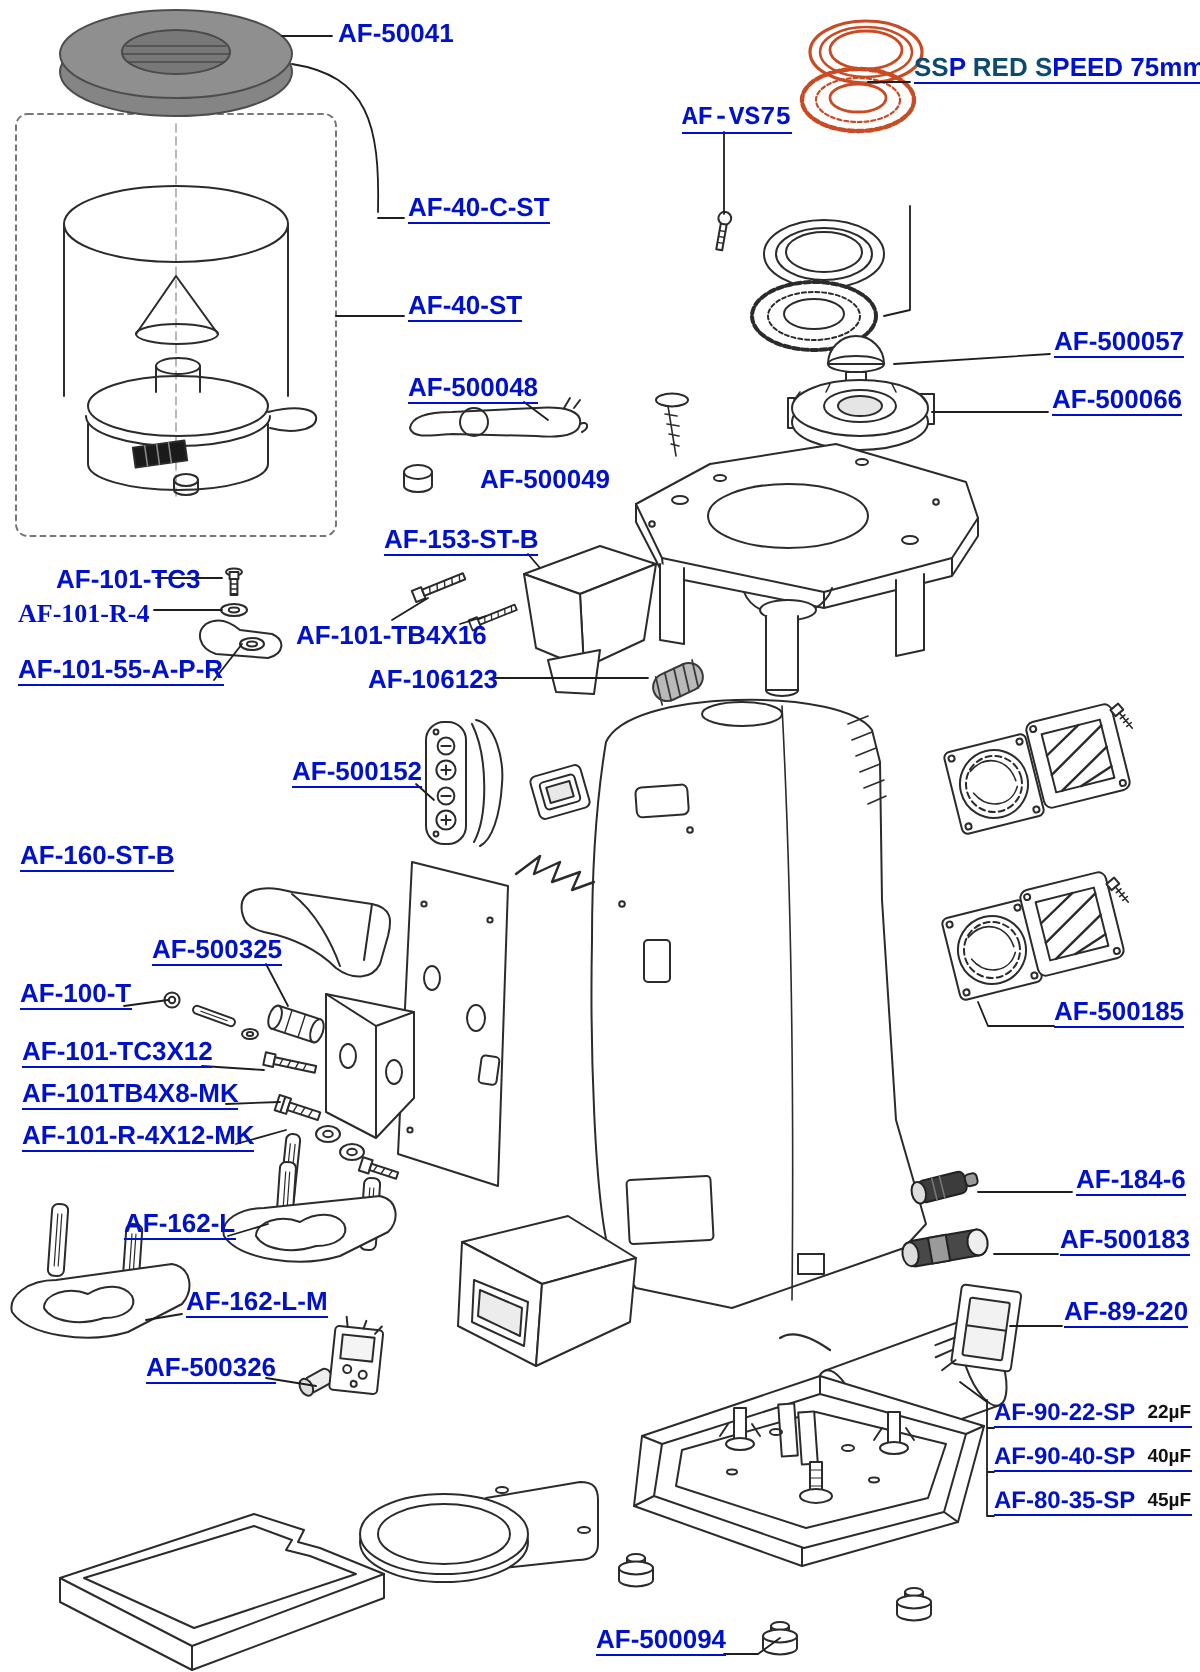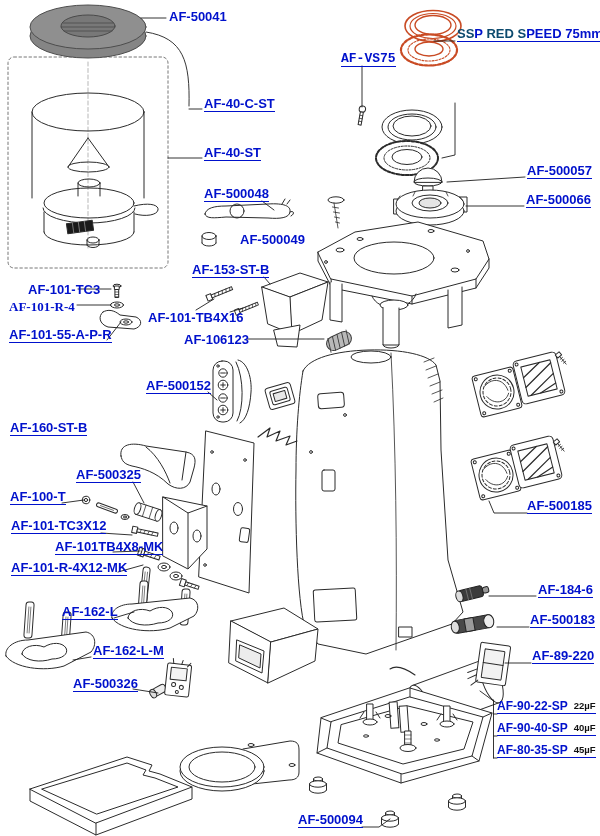--- a/index.html
+++ b/index.html
@@ -490,21 +490,21 @@
       <a class="lbl" style="left: 9px; top: 283px; margin-left: 19px;"><span>AF-101-TC3</span></a>
       <a class="lbl" style="left: 9px; top: 300px; font-family: Liberation Serif, serif;"><span>AF-101-R-4</span></a>
       <a class="lbl" style="left: 148px; top: 311px;"><span>AF-101-TB4X16</span></a>
       <a class="lbl u" style="left: 9px; top: 328px;"><span>AF-101-55-A-P-R</span></a>
       <a class="lbl" style="left: 184px; top: 333px;"><span>AF-106123</span></a>
       <a class="lbl u" style="left: 146px; top: 379px;"><span>AF-500152</span></a>
       <a class="lbl u" style="left: 10px; top: 421px;"><span>AF-160-ST-B</span></a>
       <a class="lbl u" style="left: 76px; top: 468px;"><span>AF-500325</span></a>
       <a class="lbl u" style="left: 10px; top: 490px;"><span>AF-100-T</span></a>
       <a class="lbl u" style="left: 11px; top: 519px;"><span>AF-101-TC3X12</span></a>
-      <a class="lbl u" style="left: 11px; top: 540px; margin-left: 44px;"><span>AF-101TB4X8-MK</span></a>
+      <a class="lbl u" style="left: 11px; top: 540px;"><span>AF-101TB4X8-MK</span></a>
       <a class="lbl u" style="left: 11px; top: 561px;"><span>AF-101-R-4X12-MK</span></a>
       <a class="lbl u" style="left: 62px; top: 605px;"><span>AF-162-L</span></a>
       <a class="lbl u" style="left: 93px; top: 644px;"><span>AF-162-L-M</span></a>
       <a class="lbl u" style="left: 73px; top: 677px;"><span>AF-500326</span></a>
       <a class="lbl u" style="left: 527px; top: 499px;"><span>AF-500185</span></a>
       <a class="lbl u" style="left: 538px; top: 583px;"><span>AF-184-6</span></a>
       <a class="lbl u" style="left: 530px; top: 613px;"><span>AF-500183</span></a>
       <a class="lbl u" style="left: 532px; top: 649px;"><span>AF-89-220</span></a>
       <a class="lbl u" style="left: 497px; top: 700px; font-size: 12px;"><span>AF-90-22-SP</span><span class="sfx">22µF</span></a>
       <a class="lbl u" style="left: 497px; top: 722px; font-size: 12px;"><span>AF-90-40-SP</span><span class="sfx">40µF</span></a>

